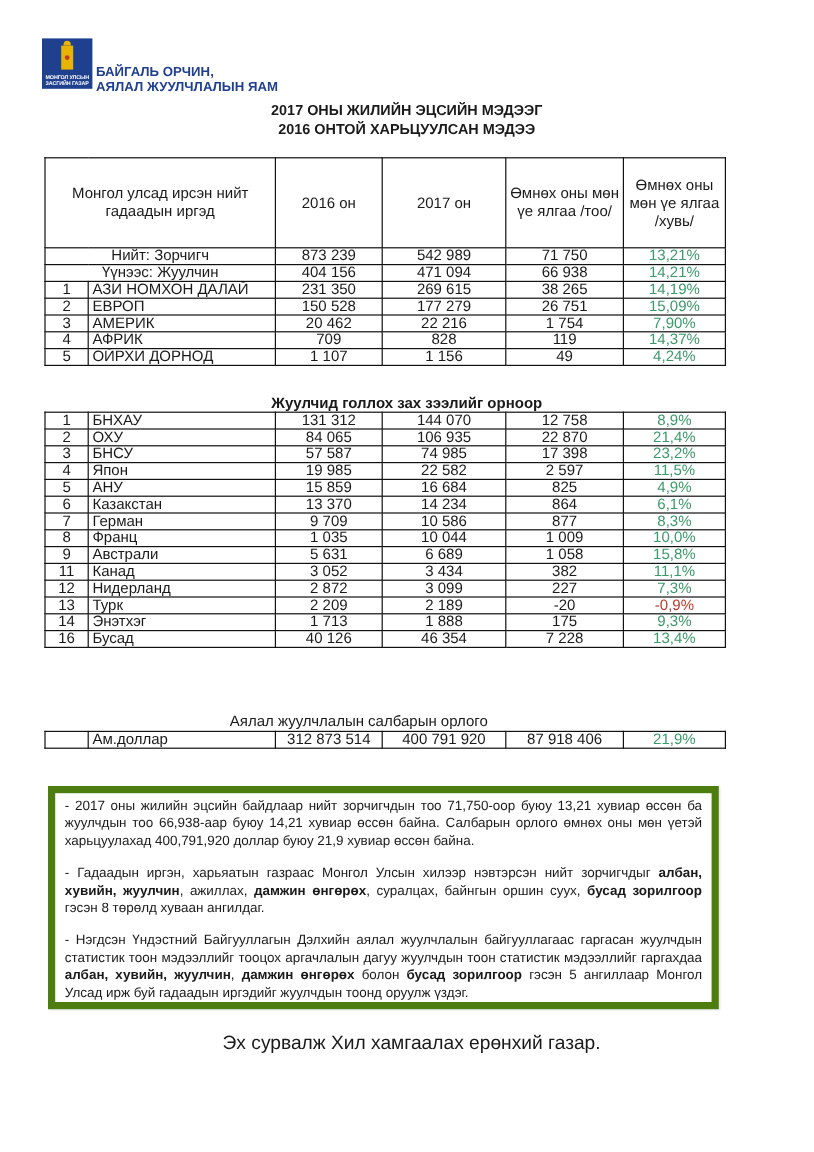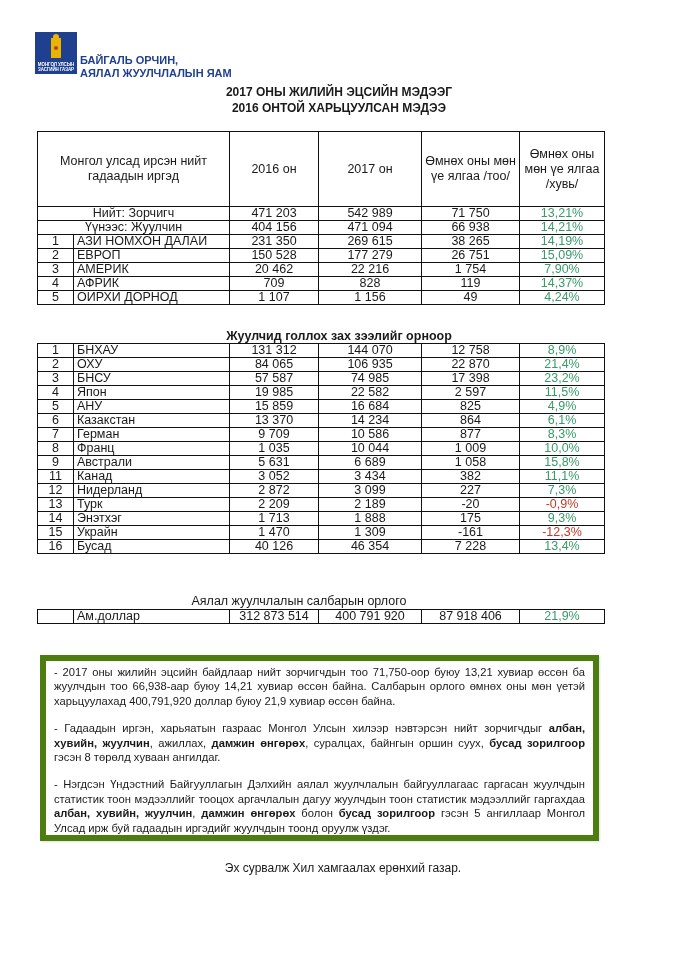--- a/index.html
+++ b/index.html
@@ -23,21 +23,21 @@
   .main thead td { height:74px; line-height:15px; white-space:normal; font-size:12.5px; }
   .section-title { position:absolute; left:0; width:678px; text-align:center; font-size:12.5px; font-weight:bold; top:329px; padding-left:0; }
   .sub { left:37px; top:343px; width:567px; }
   .rev-title { position:absolute; left:0; width:598px; text-align:center; font-size:12.5px; top:594px; }
   .rev { left:37px; top:609px; width:567px;padding-left:12px; }
 
   .notes { position:absolute; left:40px; top:655px; width:559px; height:186px; border:6px solid #4d7c0f; box-shadow:1px 1px 2px #e0e0e0;
            font-size:11.2px; line-height:14.4px; padding:4px 8px; box-sizing:border-box; text-align:justify; }
   .notes p { margin:0 0 13px 0; }
   .notes b { font-weight:bold; }
-  .source { position:absolute; left:0; width:678px; text-align:center; font-size:12px; top:861px; padding-left:8px; box-sizing:border-box; }
+  .source { position:absolute; left:0; width:678px; text-align:center; font-size:16px; top:861px; padding-left:8px; box-sizing:border-box; }
 </style>
 </head>
 <body>
 
 <div class="logo">
   <div class="soyombo"></div>
   <div class="logo-text">
     <div>МОНГОЛ УЛСЫН</div>
     <div>ЗАСГИЙН ГАЗАР</div>
   </div>
@@ -66,21 +66,21 @@
       <td colspan="2">Монгол улсад ирсэн нийт гадаадын иргэд</td>
       <td>2016 он</td>
       <td>2017 он</td>
       <td>Өмнөх оны мөн үе ялгаа /тоо/</td>
       <td>Өмнөх оны мөн үе ялгаа /хувь/</td>
     </tr>
   </thead>
   <tbody id="main-body">
       <tr>
         <td colspan="2">Нийт: Зорчигч</td>
-        <td>471 203</td>
+        <td>873 239</td>
         <td>542 989</td>
         <td>71 750</td>
         <td class="pos">13,21%</td>
       </tr>
       <tr>
         <td colspan="2">Үүнээс: Жуулчин</td>
         <td>404 156</td>
         <td>471 094</td>
         <td>66 938</td>
         <td class="pos">14,21%</td>
@@ -235,28 +235,20 @@
         <td>-20</td>
         <td class="neg">-0,9%</td>
       </tr>
       <tr>
         <td>14</td>
         <td class="name">Энэтхэг</td>
         <td>1 713</td>
         <td>1 888</td>
         <td>175</td>
         <td class="pos">9,3%</td>
-      </tr>
-      <tr>
-        <td>15</td>
-        <td class="name">Украйн</td>
-        <td>1 470</td>
-        <td>1 309</td>
-        <td>-161</td>
-        <td class="neg">-12,3%</td>
       </tr>
       <tr>
         <td>16</td>
         <td class="name">Бусад</td>
         <td>40 126</td>
         <td>46 354</td>
         <td>7 228</td>
         <td class="pos">13,4%</td>
       </tr>
     </tbody>

